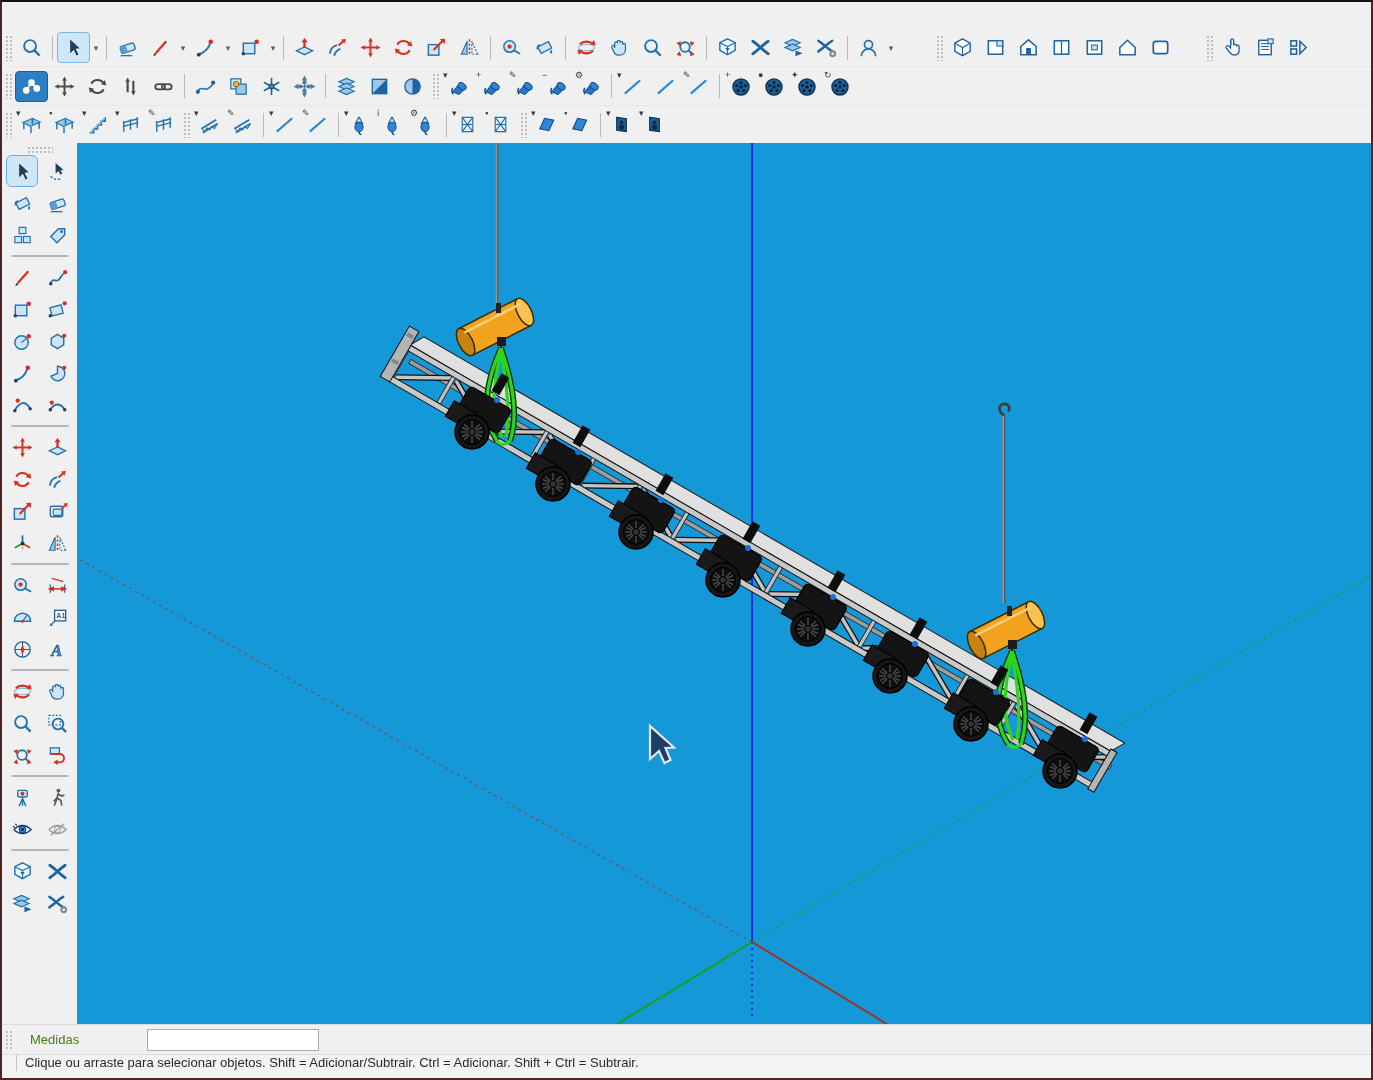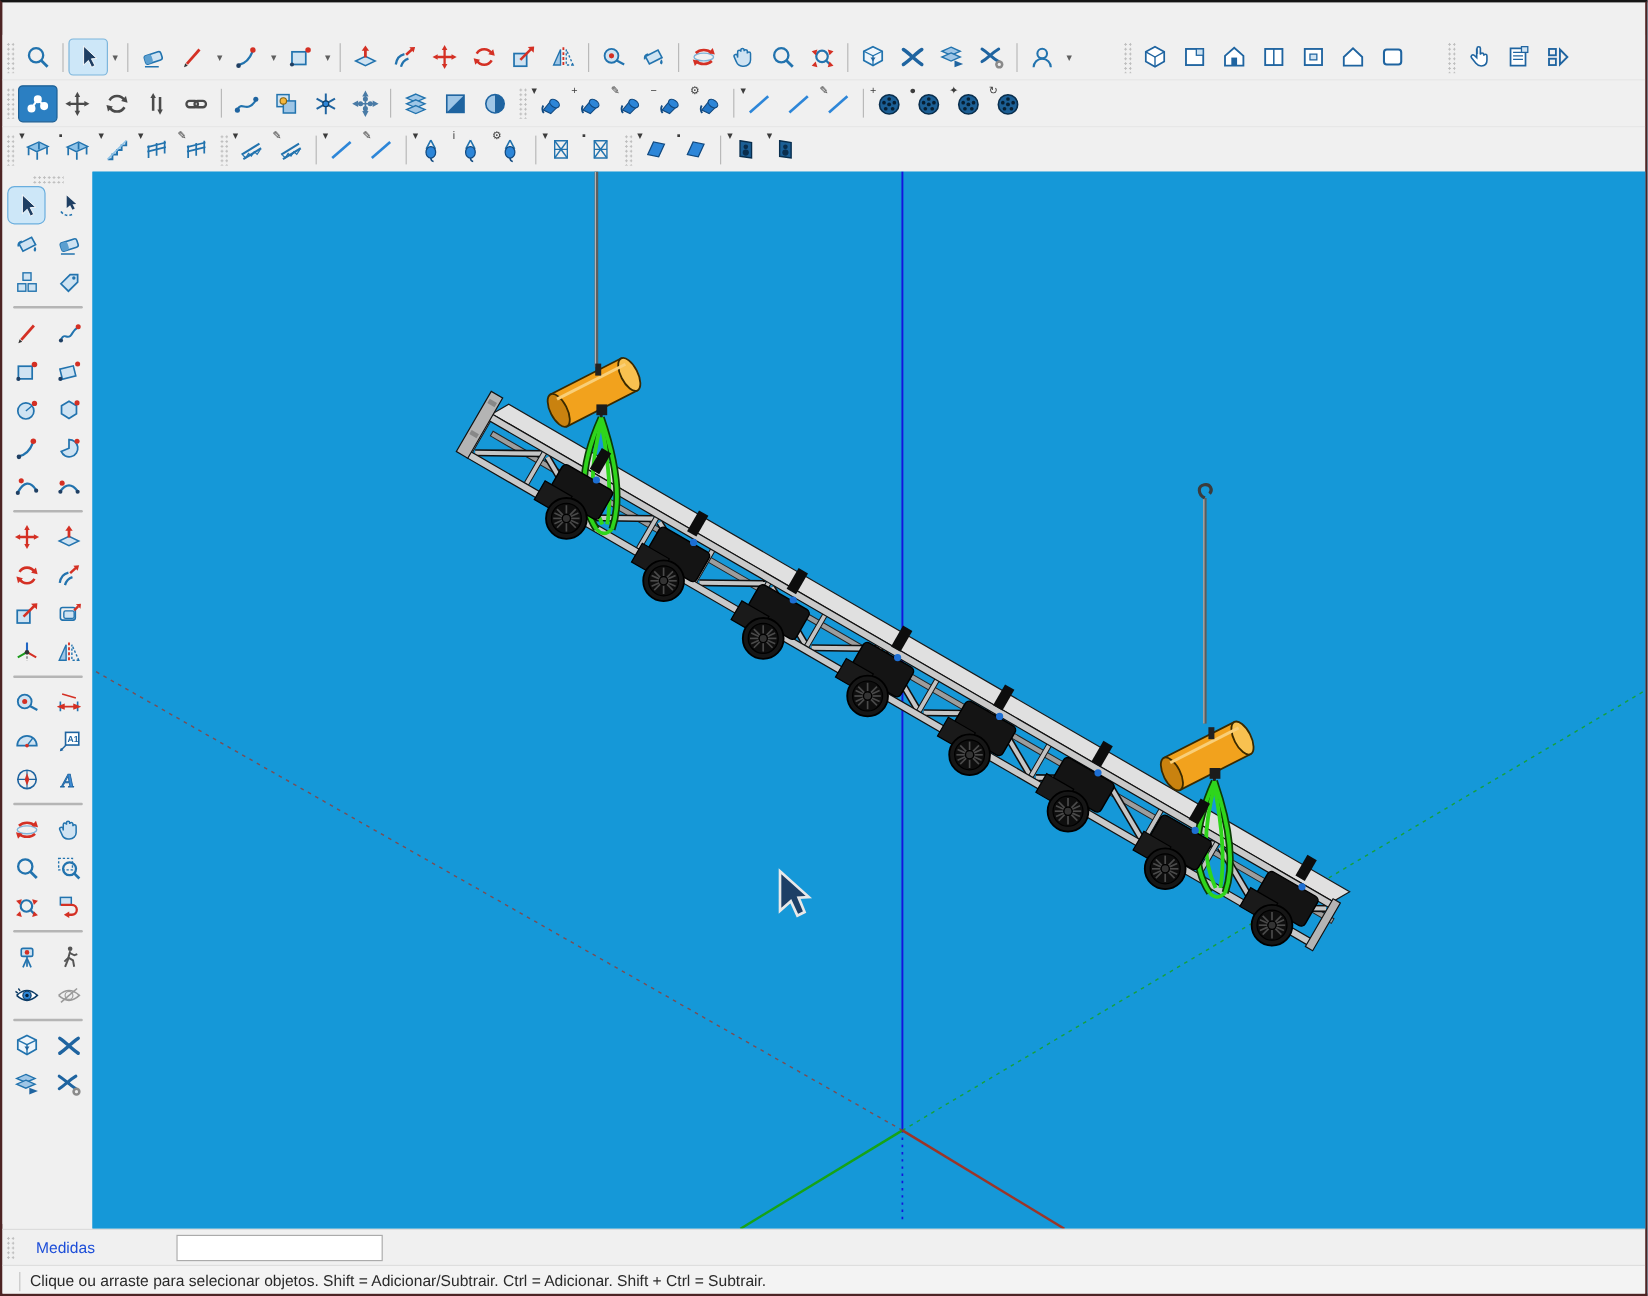--- a/index.html
+++ b/index.html
@@ -44,25 +44,25 @@
 
   
   .viewport { position:absolute; left:75px; top:141px; width:1298px; height:881px; background:var(--sky,#1598d8); }
   .viewport svg { display:block; }
 
   
   .measure-bar { position:absolute; left:0; right:0; top:1022px; height:30px; background:#f0f0f0;
                  display:flex; align-items:center; border-top:1px solid #dcdcdc; }
   .mb-grip { width:7px; height:20px; margin:0 6px 0 3px;
              background-image:radial-gradient(#bdbdbd 1px, transparent 1.1px); background-size:4px 4px; }
-  .measure-label { font-size:13px; color:#1d4ed8; margin-left:12px; }
+  .measure-label { font-size:13px; color:#4d7c0f; margin-left:12px; }
   .measure-input { position:absolute; left:145px; top:4px; width:172px; height:22px; border:1px solid #ababab;
                    background:#fff; font-size:12px; padding:0 4px; font-family:"Liberation Sans",sans-serif; }
   .status-bar { position:absolute; left:0; right:0; top:1052px; height:26px; background:#f3f3f3;
-                display:flex; align-items:center; border-top:1px solid #dedede; }
+                display:flex; align-items:flex-start; border-top:1px solid #dedede; }
   .sb-sep { width:1px; height:16px; background:#c5c5c5; margin:0 8px 0 14px; }
   .status-text { font-size:13px; color:#2a2a2a; }
 </style>
 </head>
 <body>
 
 <div class="window">
 
 
   <div class="toolbar" id="toolbar-main">

